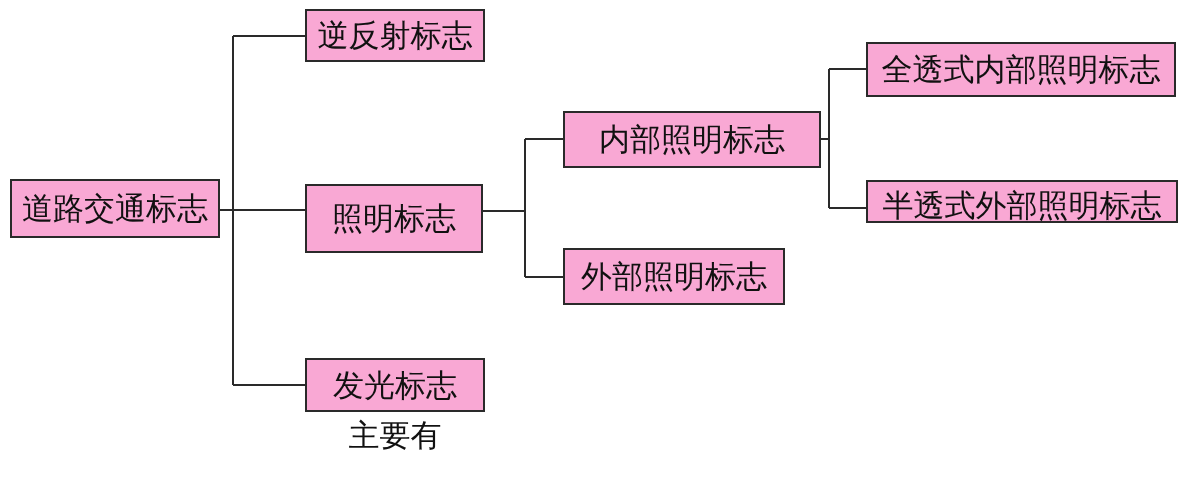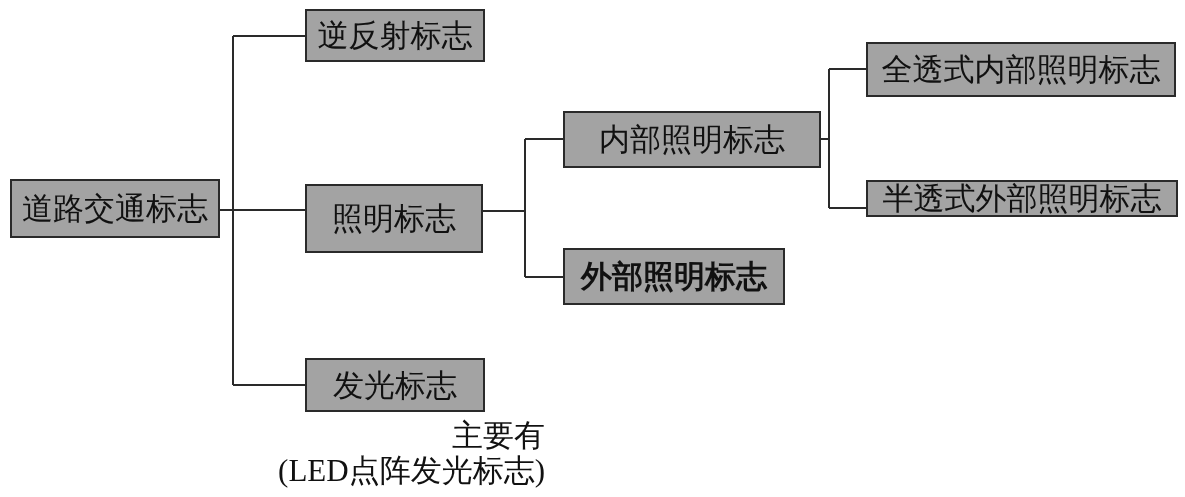--- a/index.html
+++ b/index.html
@@ -20,42 +20,42 @@
     position: absolute;
     left: 0;
     top: 0;
     width: 1185px;
     height: 497px;
   }
   .node {
     position: absolute;
     box-sizing: border-box;
     border: 2px solid #2a2a2a;
-    background: #a3a3a3;
+    background: #f9a8d4;
     display: flex;
     align-items: center;
     justify-content: center;
     font-size: 31px;
     line-height: 1;
     white-space: nowrap;
   }
   .node-root            { left: 10px;  top: 179px; width: 210px; height: 59px; }
   .node-retro           { left: 305px; top: 9px;   width: 180px; height: 53px; }
   .node-illuminated     { left: 305px; top: 184px; width: 178px; height: 69px; }
   .node-luminous        { left: 305px; top: 358px; width: 180px; height: 54px; }
   .node-internal        { left: 563px; top: 111px; width: 258px; height: 57px; }
-  .node-external        { left: 563px; top: 248px; width: 222px; height: 57px; font-weight: bold; }
+  .node-external        { left: 563px; top: 248px; width: 222px; height: 57px; }
   .node-full-trans      { left: 866px; top: 42px;  width: 310px; height: 55px; text-align: right; }
-  .node-semi-trans      { left: 866px; top: 180px; width: 312px; height: 37px; }
+  .node-semi-trans      { left: 866px; top: 180px; width: 312px; height: 43px; align-items: flex-end; }
   .caption {
     position: absolute;
     left: 245px;
     top: 418px;
     width: 300px;
-    text-align: right;
+    text-align: center;
     font-size: 31px;
     line-height: 35px;
     white-space: nowrap;
   }
   .caption .cap-line { display: block; }
 </style>
 </head>
 <body>
 
 <div class="canvas">
@@ -107,16 +107,15 @@
   <div class="node node-full-trans">
     <span>全透式内部照明标志</span>
   </div>
 
   <div class="node node-semi-trans">
     <span>半透式外部照明标志</span>
   </div>
 
   <div class="caption">
     <span class="cap-line">主要有</span>
-    <span class="cap-line">(LED点阵发光标志)</span>
   </div>
 
 </div>
 
 </body></html>

